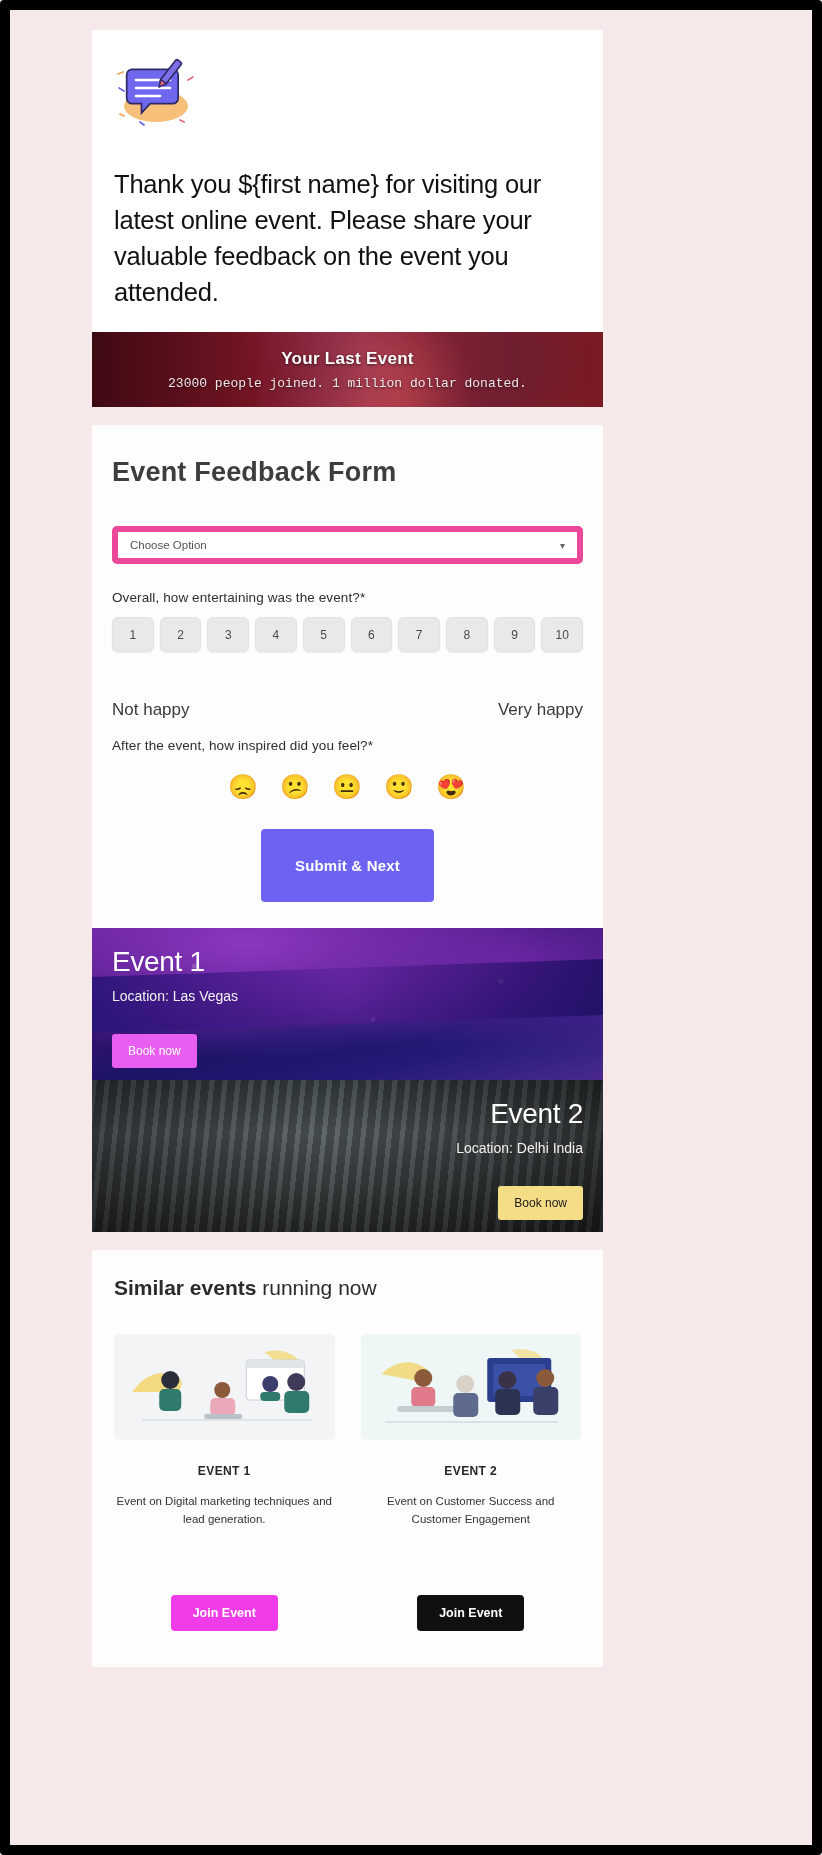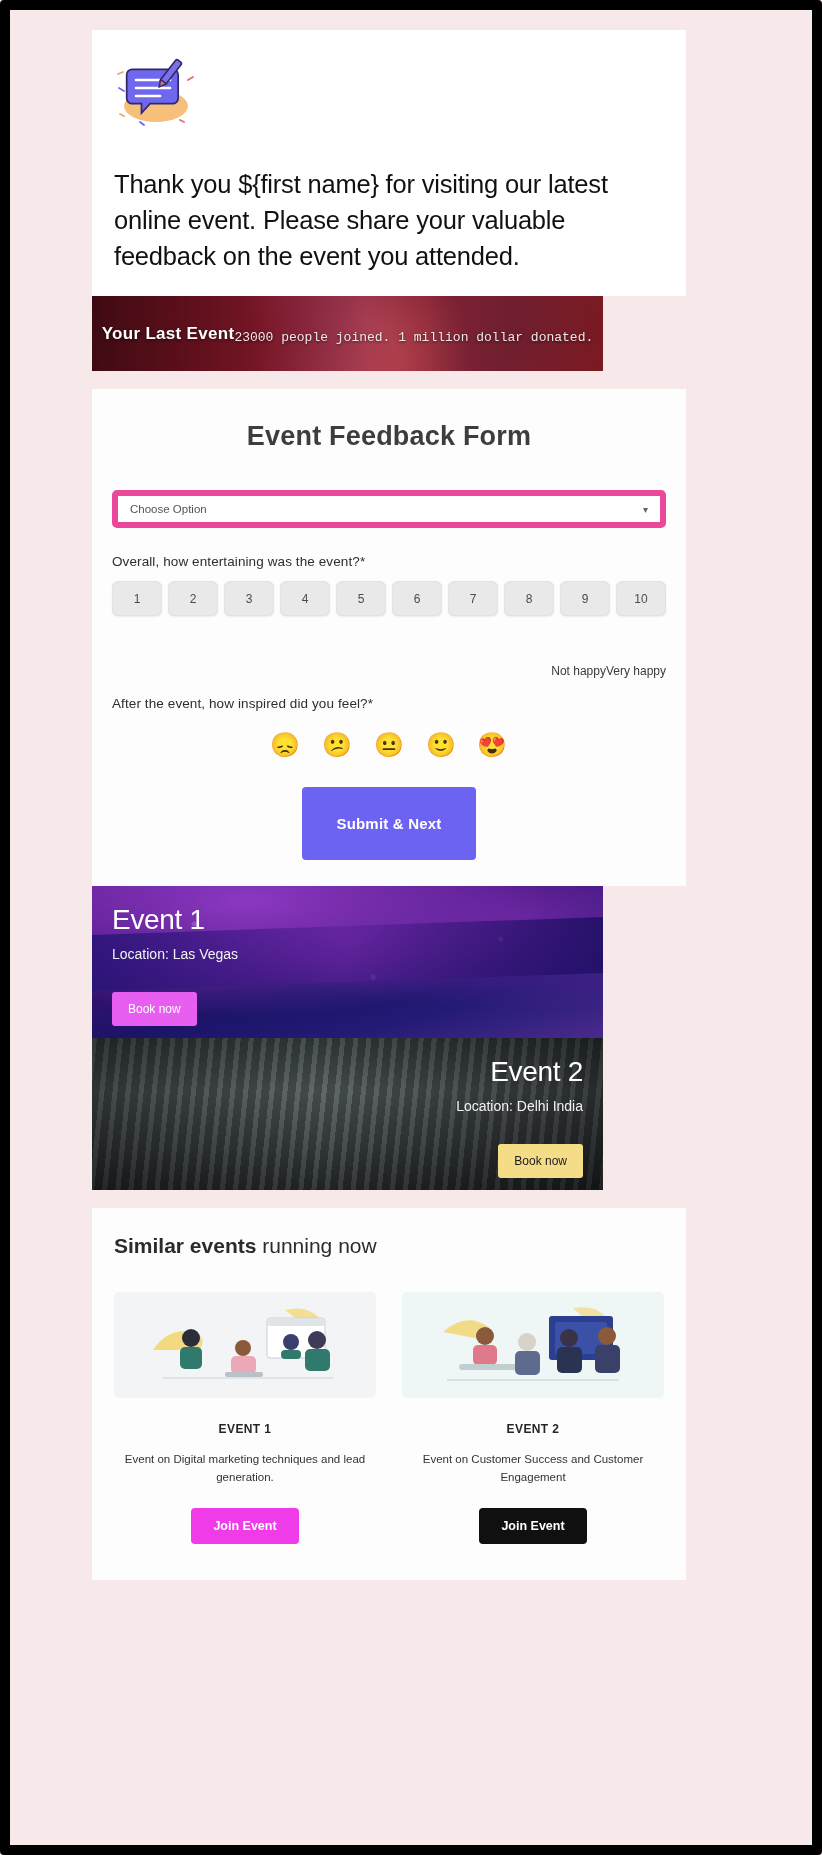--- a/index.html
+++ b/index.html
@@ -27,21 +27,21 @@
   }
   .email-wrap {
     position: absolute;
     left: 92px;
     top: 30px;
     width: 511px;
   }
   
   .card {
     background: #ffffff;
-    width: 594px;
+    width: 511px;
   }
   .hero {
     padding: 28px 22px 22px 22px;
   }
   .hero-icon {
     width: 82px;
     height: 72px;
     position: relative;
     margin-bottom: 36px;
   }
@@ -67,21 +67,21 @@
     overflow: hidden;
     background:
       radial-gradient(circle at 16% 60%, rgba(120,20,35,.95) 0 18%, rgba(0,0,0,0) 45%),
       radial-gradient(circle at 38% 30%, rgba(150,60,90,.75) 0 12%, rgba(0,0,0,0) 40%),
       radial-gradient(circle at 52% 85%, rgba(190,70,80,.8) 0 14%, rgba(0,0,0,0) 42%),
       radial-gradient(circle at 72% 40%, rgba(120,35,55,.85) 0 16%, rgba(0,0,0,0) 46%),
       radial-gradient(circle at 88% 25%, rgba(175,35,45,.9) 0 14%, rgba(0,0,0,0) 44%),
       radial-gradient(circle at 95% 70%, rgba(160,30,40,.9) 0 12%, rgba(0,0,0,0) 40%),
       linear-gradient(100deg, #200208 0%, #3c0a16 22%, #6b1030 42%, #8c1222 62%, #7d1020 80%, #5a0a14 100%);
     display: flex;
-    flex-direction: row;
+    flex-direction: column;
     align-items: center;
     justify-content: center;
   }
   .banner::after{
     content:"";
     position:absolute; inset:0;
     background: linear-gradient(90deg, rgba(0,0,0,.45), rgba(0,0,0,0) 35%, rgba(0,0,0,0) 65%, rgba(0,0,0,.25));
   }
   .banner-title {
     position: relative; z-index:2;
@@ -99,21 +99,21 @@
     text-shadow: 0 1px 3px rgba(0,0,0,.6);
     font-family: Liberation Mono, monospace;
   }
   
   .spacer { height: 18px; background: #f7e9e9; }
   .form-card {
     background: #fdfdfd;
     padding: 32px 20px 26px 20px;
   }
   .form-title {
-    text-align: center;
+    text-align: left;
     font-size: 27px;
     font-weight: bold;
     color: #3d3d3d;
     margin-bottom: 38px;
     letter-spacing: .2px;
   }
   .field-label {
     font-size: 13.5px;
     color: #2e2e2e;
     margin-bottom: 12px;
@@ -153,22 +153,22 @@
     border-radius: 6px;
     display: flex;
     align-items: center;
     justify-content: center;
     font-size: 12px;
     color: #4a4a4a;
     box-shadow: 0 1px 2px rgba(0,0,0,.07);
   }
   .scale-caption {
     display: flex;
-    justify-content: flex-end;
-    font-size: 12px;
+    justify-content: space-between;
+    font-size: 17px;
     color: #3a3a3a;
     margin-bottom: 18px;
     margin-top: 48px;
   }
   .emoji-row {
     display: flex;
     justify-content: center;
     gap: 22px;
     margin-top: 22px;
     margin-bottom: 30px;
@@ -286,20 +286,21 @@
     margin-bottom: 22px;
   }
   .join-btn {
     display: inline-block;
     padding: 11px 22px;
     font-size: 12.5px;
     font-weight: bold;
     border: none;
     border-radius: 4px;
     cursor: pointer;
+    margin-top: 45px;
   }
   .join-magenta { background: #ef3ce8; color: #ffffff; }
   .join-black { background: #101010; color: #ffffff; }
 </style>
 </head>
 <body>
 
 <div id="page">
   <div class="page-frame"></div>
 

